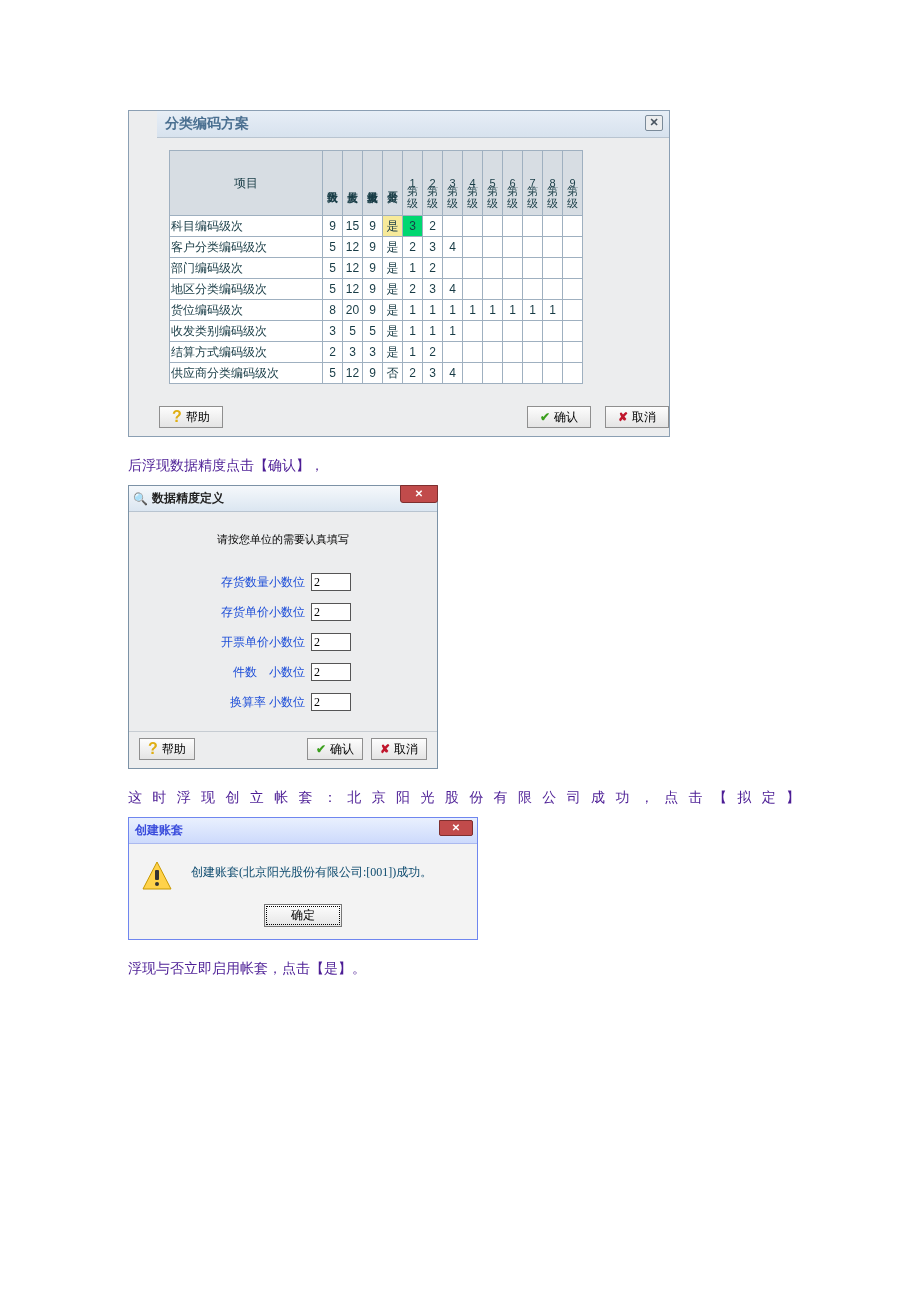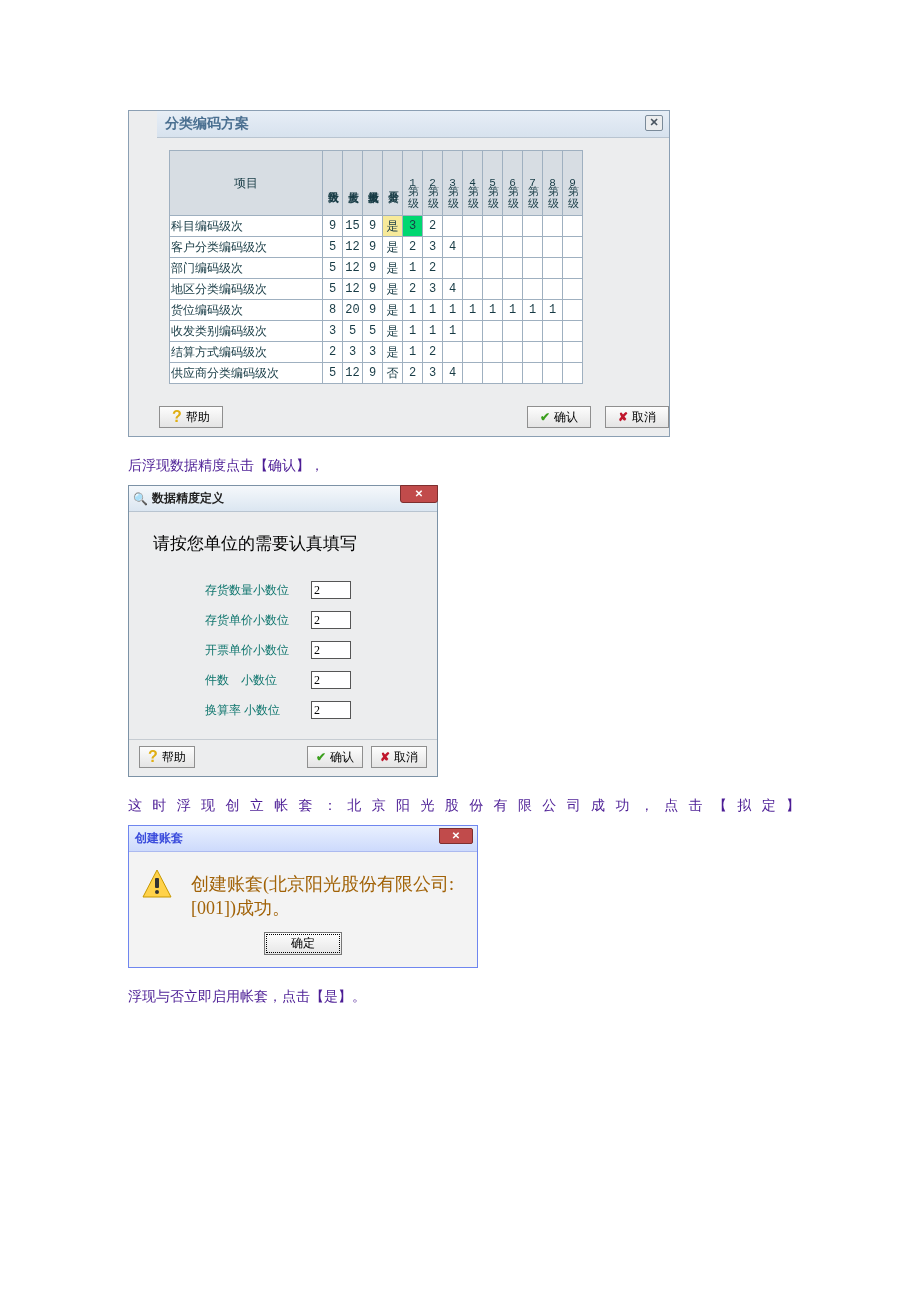--- a/index.html
+++ b/index.html
@@ -45,21 +45,21 @@
     border: 1px solid #7a8a99;
     color: #4a5560;
     border-radius: 2px;
   }
   .dlg1-body {
     padding: 12px 12px 10px 40px;
   }
   .enc-table {
     border-collapse: collapse;
     background: #fff;
-    font-family: Liberation Mono, monospace;
+    font-family: Liberation Sans, sans-serif;
     font-size: 12px;
     color: #173b45;
   }
   .enc-table th, .enc-table td {
     border: 1px solid #9fb0c0;
     text-align: center;
   }
   .enc-table th {
     background: #d7dde3;
     font-weight: normal;
@@ -163,35 +163,35 @@
     line-height: 16px;
     border: 1px solid #7e2f2f;
     border-radius: 0 0 3px 3px;
     font-weight: bold;
   }
   .dlg2-body {
     padding: 14px 24px 14px 24px;
     font-size: 12px;
   }
   .dlg2-body .intro {
-    text-align: left;
+    text-align: center;
     margin: 6px 0 20px;
-    font-size: 17px;
+    font-size: 11px;
   }
   .field-row {
     display: flex;
     align-items: center;
     height: 30px;
     gap: 6px;
     padding-left: 52px;
   }
   .field-row label {
     width: 100px;
-    text-align: left;
-    color: #0f766e;
+    text-align: right;
+    color: #1d4ed8;
   }
   .field-row .input {
     border: 1px solid #555;
     width: 34px;
     height: 16px;
     line-height: 16px;
     padding: 0 2px;
     background: #fff;
     font-size: 12px;
   }
@@ -241,22 +241,22 @@
     border-radius: 0 2px 2px 2px;
     font-weight: bold;
   }
   .dlg3-body {
     padding: 16px 12px 4px 12px;
     display: flex;
     gap: 18px;
     align-items: flex-start;
   }
   .dlg3-msg {
-    font-size: 18px;
-    color: #a16207;
+    font-size: 12px;
+    color: #0c4a6e;
     padding-top: 4px;
   }
   .dlg3-btnbar {
     padding: 8px 6px 12px;
     text-align: center;
   }
   .dlg3-btn {
     border: 1px solid #777;
     outline: 1px dotted #000;
     outline-offset: -3px;

